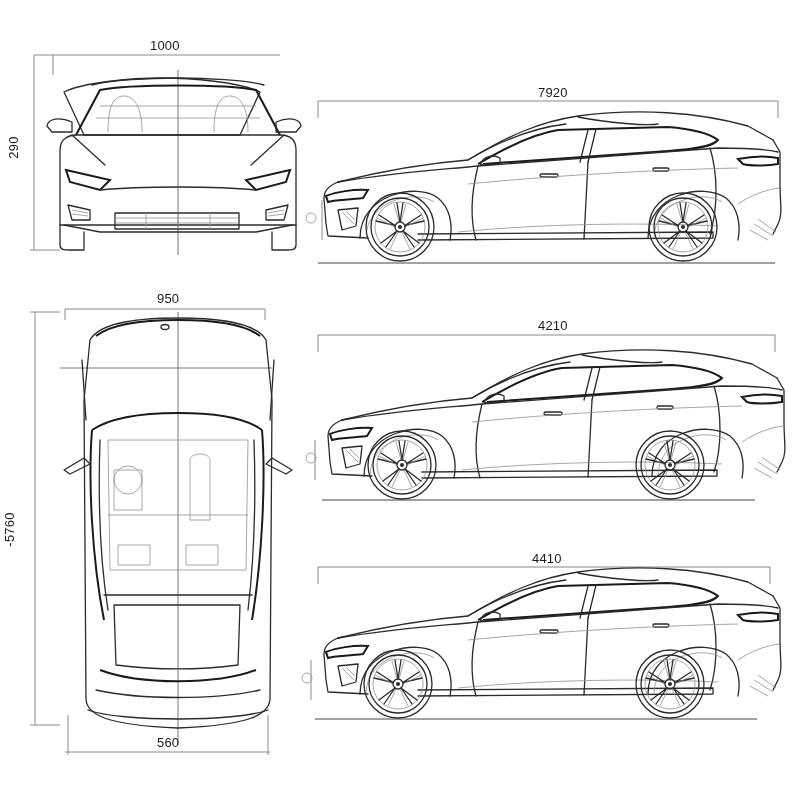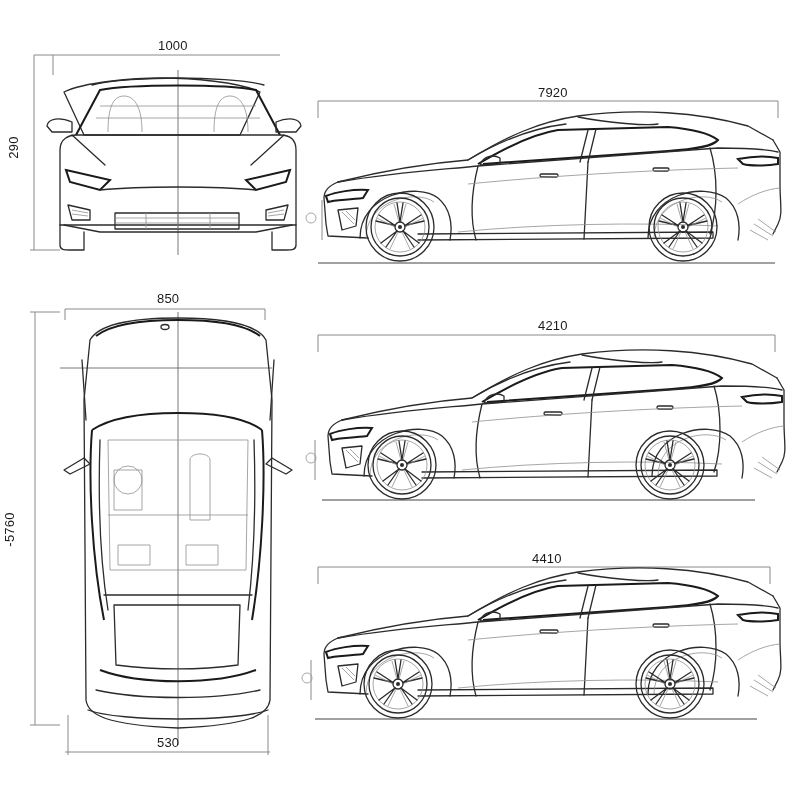--- a/index.html
+++ b/index.html
@@ -198,20 +198,20 @@
     <line x1="770" y1="567" x2="770" y2="584" class="dim"></line>
     <line x1="311" y1="660" x2="311" y2="700" class="dim"></line>
     <circle cx="307" cy="678" r="5" class="thin"></circle>
     <line x1="315" y1="719" x2="757" y2="719" class="ground"></line>
     <use href="#sidecar" x="318" y="700"></use>
     <use href="#wheel" x="398" y="684"></use>
     <use href="#wheel" x="670" y="684"></use>
   </g>
 </svg>
 
-<div class="dim-label" style="left:150px; top:38px;margin-left:8px;">1000</div>
+<div class="dim-label" style="left:150px; top:38px;">1000</div>
 <div class="dim-label vert" style="left:2px; top:140px;">290</div>
-<div class="dim-label" style="left:157px; top:291px;">850</div>
+<div class="dim-label" style="left:157px; top:291px;">950</div>
 <div class="dim-label vert" style="left:-8px; top:522px;">-5760</div>
-<div class="dim-label" style="left:157px; top:735px;">530</div>
+<div class="dim-label" style="left:157px; top:735px;">560</div>
 <div class="dim-label" style="left:538px; top:85px;">7920</div>
 <div class="dim-label" style="left:538px; top:318px;">4210</div>
 <div class="dim-label" style="left:532px; top:551px;">4410</div>
 
 </body></html>

